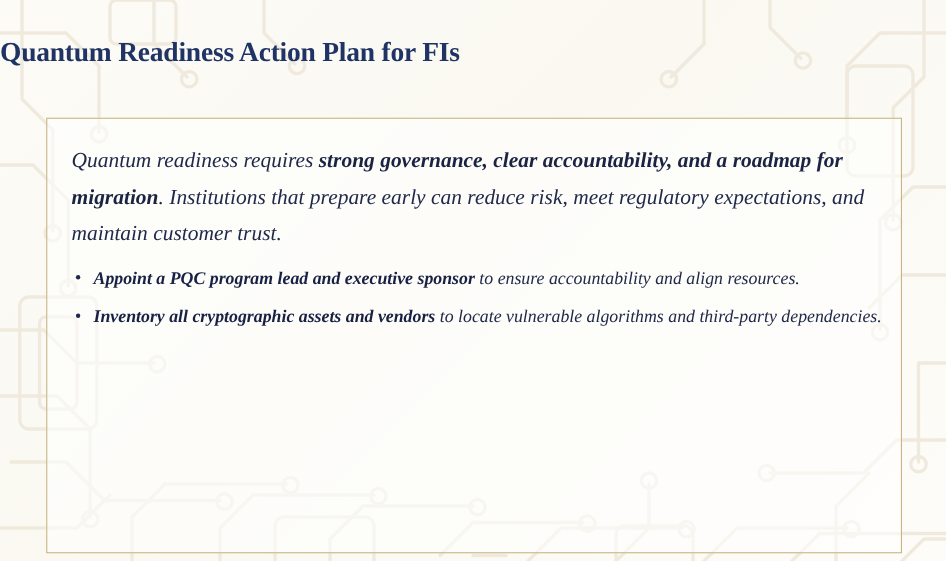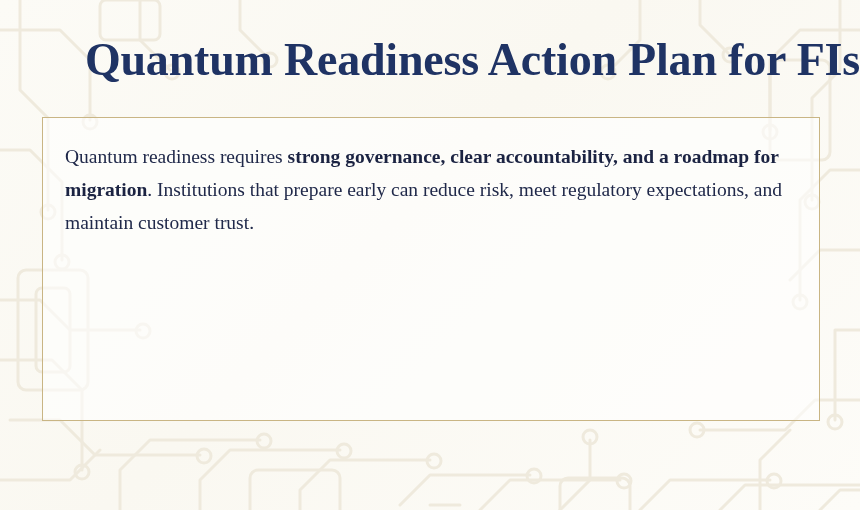--- a/index.html
+++ b/index.html
@@ -26,37 +26,38 @@
     inset: 0;
     width: 860px;
     height: 510px;
     pointer-events: none;
   }
   #slide-title {
     position: absolute;
     top: 34px;
     left: 0;
     width: 860px;
-    text-align: right;
+    text-align: left;
     color: #1f3364;
-    font-size: 46px;
+    font-size: 25px;
     font-weight: bold;
     letter-spacing: -0.2px;
     line-height: 1.15;
     font-family: "Liberation Serif", "DejaVu Serif", serif;
   }
   #content-card {
     position: absolute;
     left: 42px;
-    top: 117px;
+    top: 107px;
     width: 778px;
-    height: 304px;
+    height: 396px;
     box-sizing: border-box;
     border: 1.3px solid #c9b584;
     background: rgba(255,255,255,0.58);
+    font-style: italic;
   }
   #intro-paragraph {
     position: absolute;
     left: 22px;
     top: 22px;
     width: 736px;
     color: #20294a;
     font-size: 19.5px;
     line-height: 33px;
     text-align: left;
@@ -173,16 +174,18 @@
     </g>
   </svg>
 
   <div id="slide-title">Quantum Readiness Action Plan for FIs</div>
 
   <div id="content-card">
 
     <div id="intro-paragraph"><span>Quantum readiness requires </span><b>strong governance, clear accountability, and a roadmap for migration</b><span>. Institutions that prepare early can reduce risk, meet regulatory expectations, and maintain customer trust.</span></div>
 
     <ul id="bullet-list">
+      <li class="bullet-item"><span class="bullet-dot"></span><span class="bullet-lead">Appoint a PQC program lead and executive sponsor</span><span class="bullet-rest"> to ensure accountability and align resources.</span></li>
+      <li class="bullet-item"><span class="bullet-dot"></span><span class="bullet-lead">Inventory all cryptographic assets and vendors</span><span class="bullet-rest"> to locate vulnerable algorithms and third-party dependencies.</span></li>
     </ul>
 
   </div>
 </div>
 
 </body></html>

